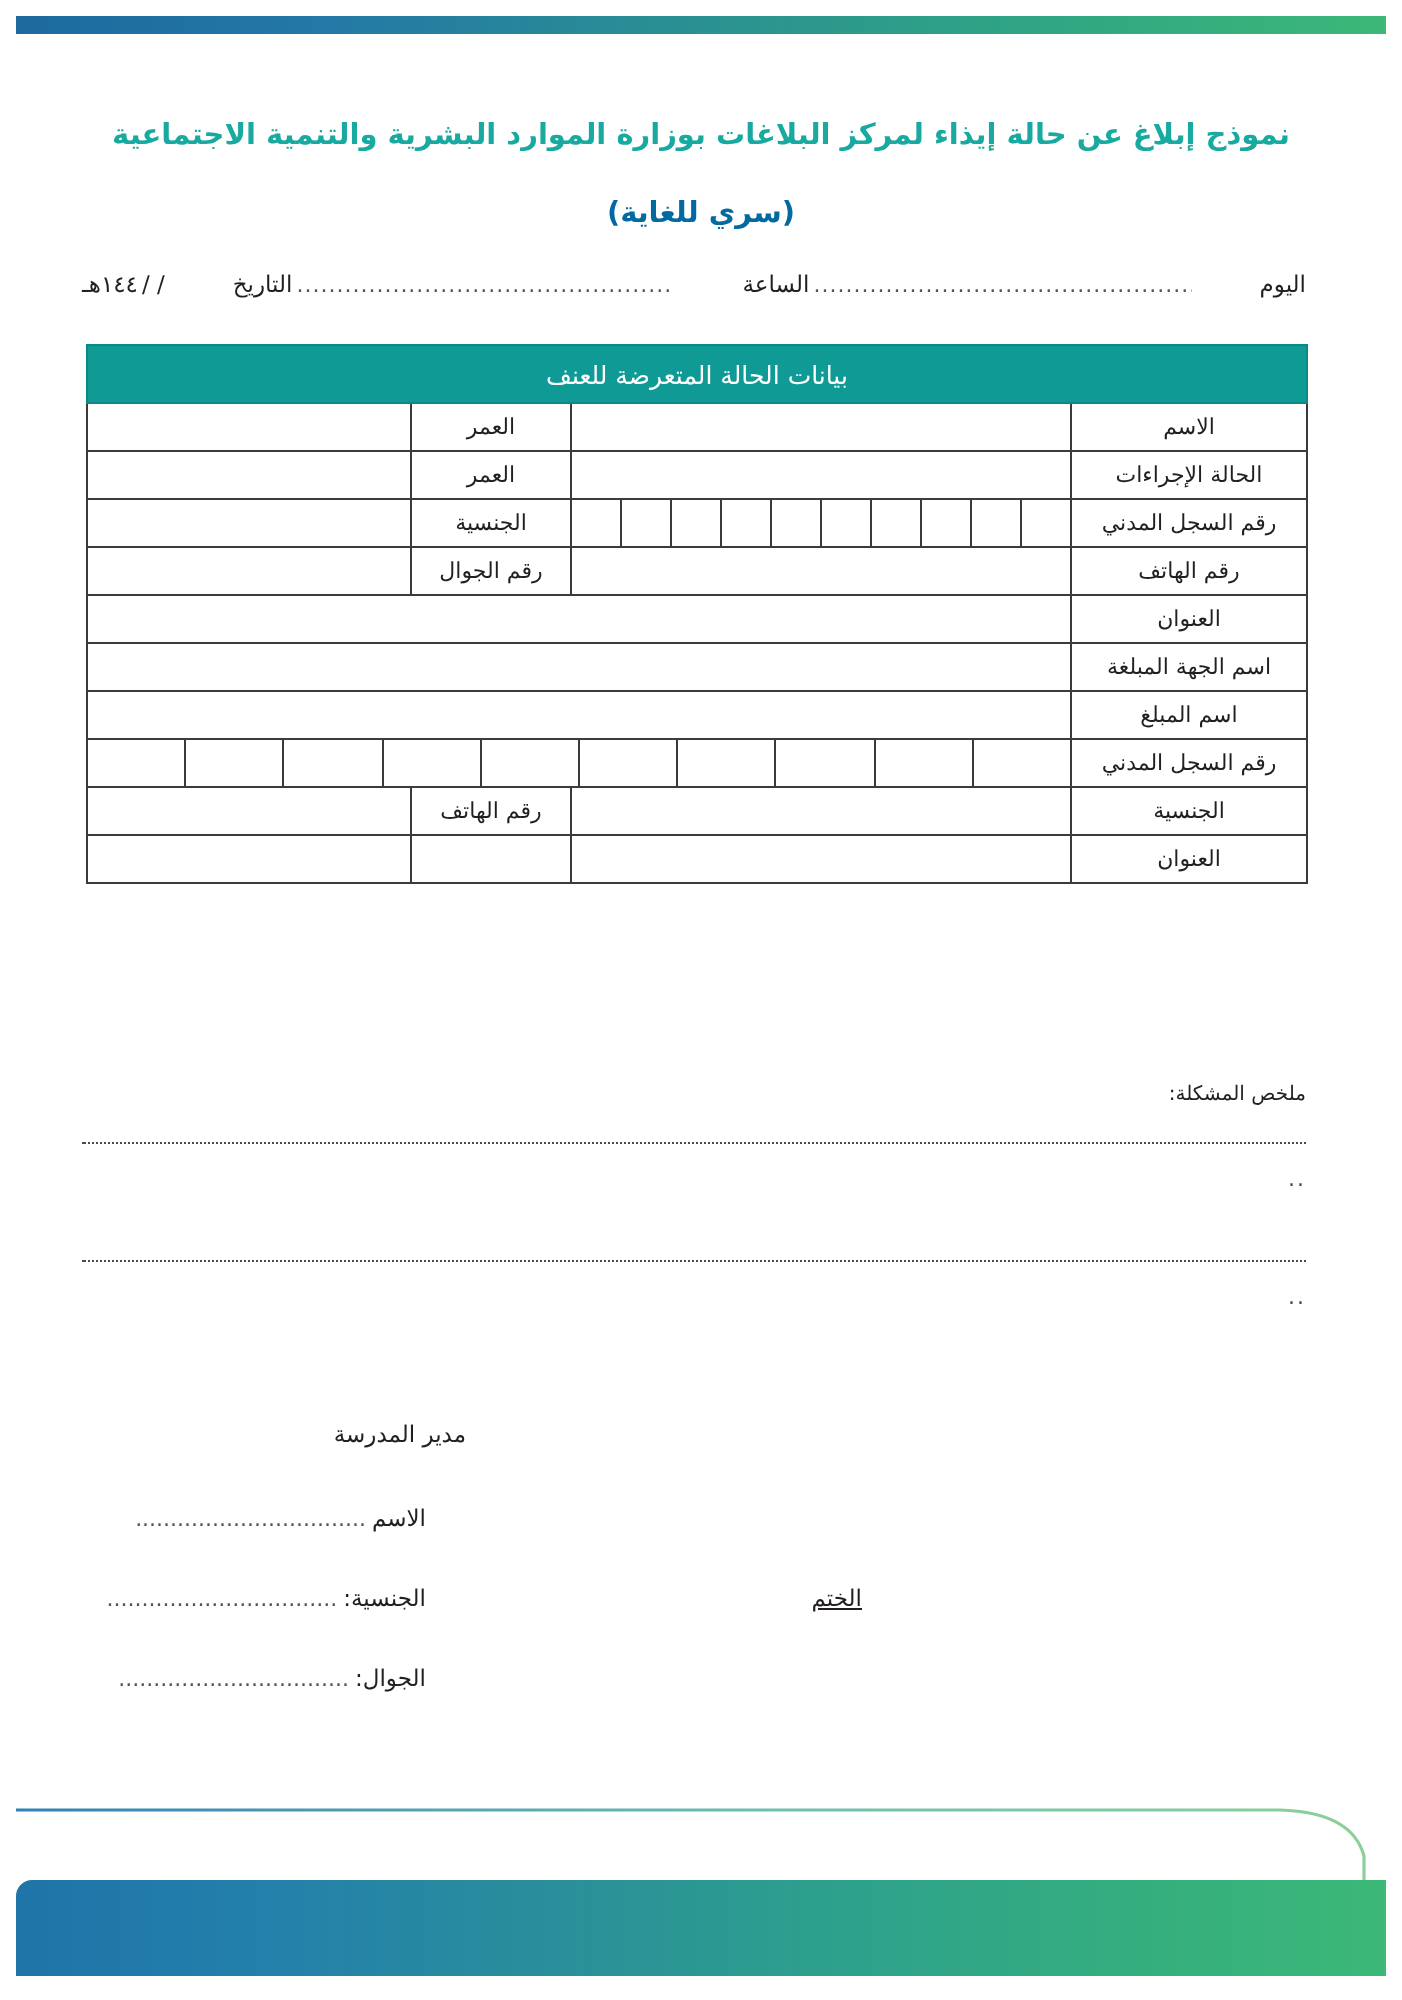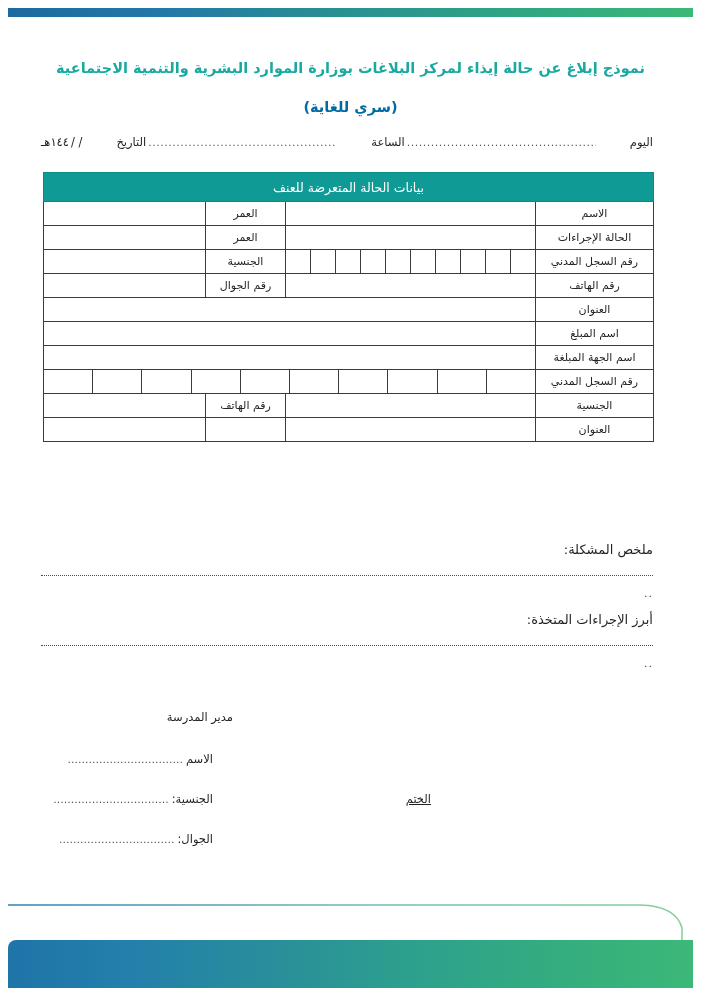--- a/index.html
+++ b/index.html
@@ -129,21 +129,21 @@
   }
   .id-strip .box:last-child { border-left: none; }
 
   
   .section {
     position: absolute;
     right: 48px;
     width: 612px;
   }
   .section-label {
-    font-size: 13px;
+    font-size: 10px;
     text-align: right;
     color: #231f20;
   }
   .dotted-rule {
     margin-top: 18px;
     width: 100%;
     height: 1px;
     border-top: 1.3px dotted #4a4a4a;
   }
   .dotted-tail {
@@ -274,26 +274,26 @@
         <td class="lbl">رقم الجوال</td>
         <td class="val"></td>
       </tr>
 
       <tr>
         <td class="lbl">العنوان</td>
         <td class="val" colspan="3"></td>
       </tr>
 
       <tr>
+        <td class="lbl">اسم الجهة المبلغة</td>
+        <td class="val" colspan="3"></td>
+      </tr>
+
+      <tr>
         <td class="lbl">اسم المبلغ</td>
-        <td class="val" colspan="3"></td>
-      </tr>
-
-      <tr>
-        <td class="lbl">اسم الجهة المبلغة</td>
         <td class="val" colspan="3"></td>
       </tr>
 
       <tr>
         <td class="lbl">رقم السجل المدني</td>
         <td class="idcell" colspan="3">
           <div class="id-strip">
             <div class="box"></div>
             <div class="box"></div>
             <div class="box"></div>
@@ -325,21 +325,20 @@
     </tbody>
   </table>
 
   <div class="section" style="top:542px;">
     <div class="section-label">ملخص المشكلة:</div>
     <div class="dotted-rule"></div>
     <div class="dotted-tail">..</div>
   </div>
 
   <div class="section" style="top:612px;">
-    <div class="section-label">أبرز الإجراءات المتخذة:</div>
     <div class="dotted-rule"></div>
     <div class="dotted-tail">..</div>
   </div>
 
   <div class="sign-grid" style="top:710px; height:140px;text-align:right;">
     <div style="position:absolute; right:420px; top:0;">مدير المدرسة</div>
 
     <div class="sig-line" style="right:440px; top:42px;">
       <span class="nm">الاسم</span>
       <span class="dd">.................................</span>

